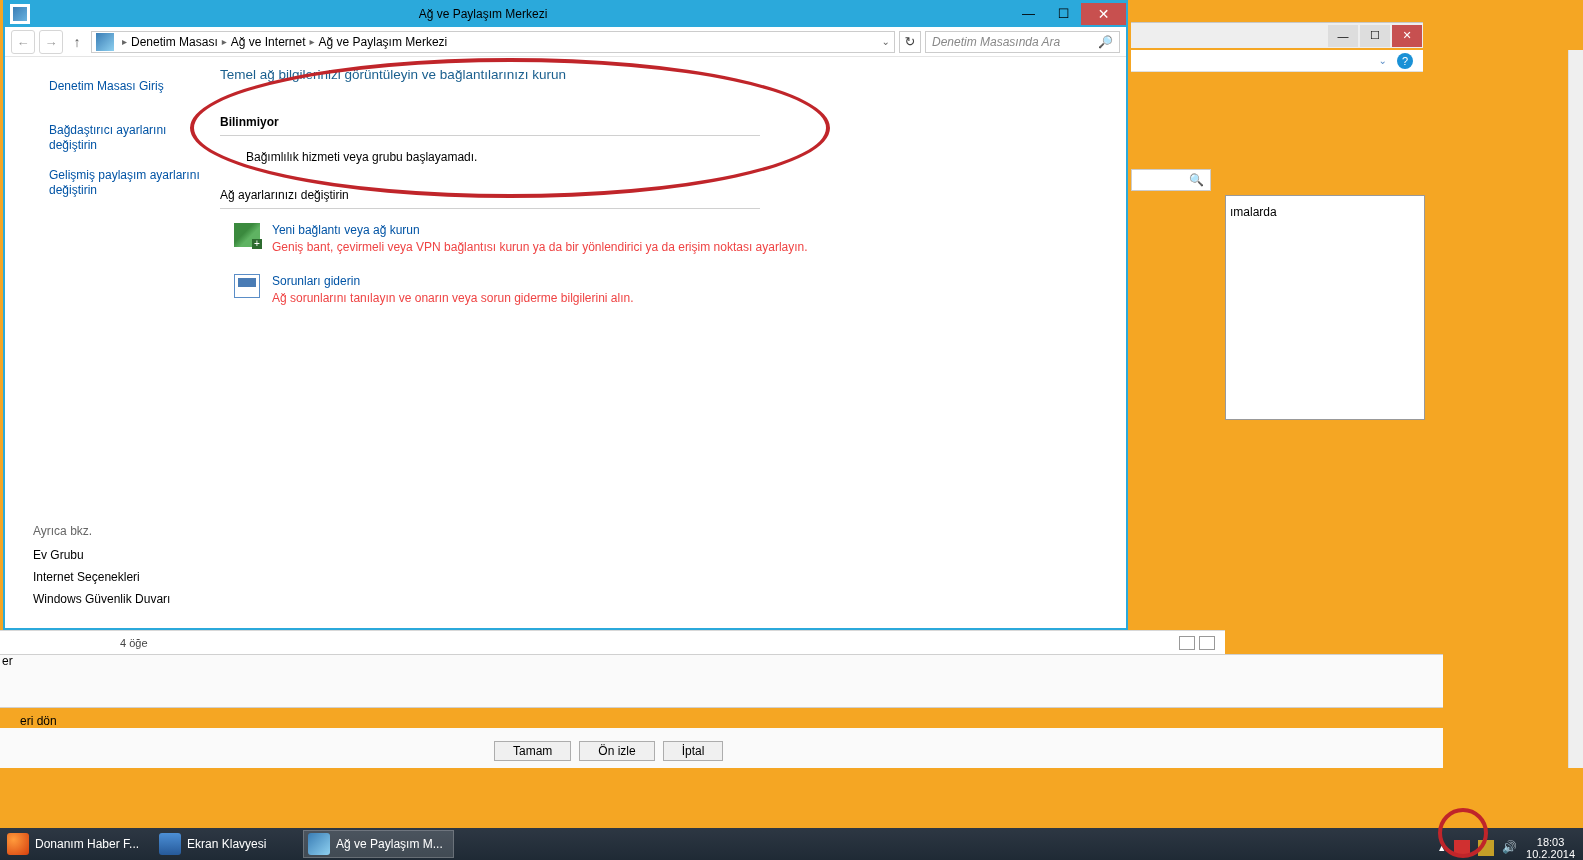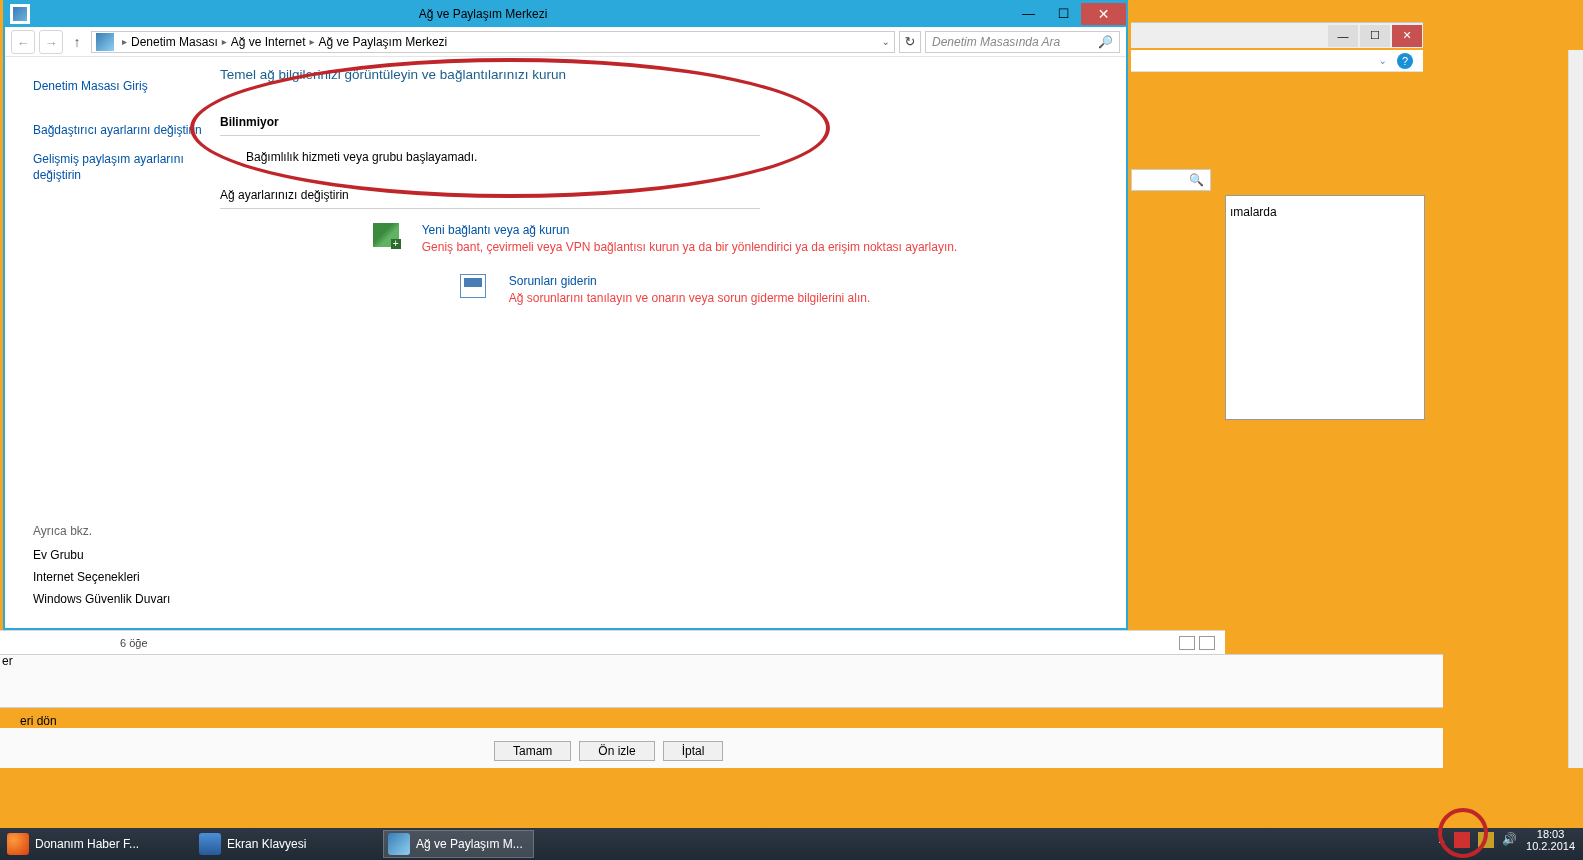--- a/index.html
+++ b/index.html
@@ -51,44 +51,44 @@
   .nav-path .picon { width:18px; height:18px; margin-right:4px; background:linear-gradient(135deg,#3a7db5,#8ed0f0); }
   .nav-path .sep { margin:0 4px; color:#666; font-size:10px; }
   .nav-path .crumb { cursor:pointer; }
   .nav-path .drop { margin-left:auto; display:flex; align-items:center; gap:4px; padding-right:4px; }
   .nav-path .drop span { color:#666; font-size:10px; }
   .nav-refresh { width:22px; height:22px; border:1px solid #ccc; display:flex; align-items:center; justify-content:center; color:#444; font-size:13px; }
   .nav-search { width:195px; height:22px; border:1px solid #ccc; display:flex; align-items:center; padding:0 6px; color:#888; font-style:italic; }
   .nav-search span:last-child { margin-left:auto; font-style:normal; transform:scaleX(-1); }
 
   .nwin-body { display:flex; height: calc(100% - 57px); }
-  .sidebar { width: 200px; padding: 22px 0 0 28px; font-size:12px; position:relative; }
+  .sidebar { width: 200px; padding: 22px 0 0 44px; font-size:12px; position:relative; }
   .sidebar .lnk { color:#0254a5; cursor:pointer; margin-bottom:14px; line-height:1.3; }
   .sidebar .footer { position:absolute; bottom:14px; left:28px; }
   .sidebar .footer .hdr { color:#666; margin-bottom:10px; }
   .sidebar .footer .flnk { margin-bottom:8px; cursor:pointer; }
 
   .content { flex:1; padding: 10px 30px 0 15px; position:relative; }
   .content h1 { font-size:13.5px; font-weight:normal; color:#1a5f8e; margin-bottom:33px; }
   .section-hdr { font-size:12px; font-weight:bold; margin-bottom:4px; padding-bottom:2px; }
   .section-line { height:1px; background:#d0d0d0; width:540px; margin-bottom:14px; }
   .msg { margin-left:26px; margin-bottom:24px; font-size:12px; color:#000; }
-  .action { display:flex; gap:23px; margin-bottom:6px;justify-content:center; }
+  .action { display:flex; gap:12px; margin-bottom:6px; }
   .action .aicon { width:26px; height:24px; }
   .action .aicon.n1 { background:linear-gradient(135deg,#3b8a3e 40%,#5fb362 60%); position:relative; }
   .action .aicon.n1::after { content:"+"; position:absolute; right:-2px; bottom:-2px; color:#fff; background:#2d6b2f; width:10px; height:10px; font-size:10px; text-align:center; line-height:10px; }
   .action .aicon.n2 { background:#fff; border:1px solid #5a8dc7; position:relative; }
   .action .aicon.n2::before { content:""; position:absolute; left:3px; right:3px; top:3px; bottom:10px; background:#4a7cb5; }
   .action .atxt .alink { color:#0254a5; cursor:pointer; font-size:12px; }
   .action .atxt .adesc { font-size:12px; color:#ef4444; margin-top:3px; }
 
   .red-ellipse { position:absolute; left:185px; top:58px; width:640px; height:140px; border:4px solid #c0252a; border-radius:50%; pointer-events:none; }
 
   
-  .taskbar { position:absolute; left:0; bottom:0; width:100%; height:32px; background:linear-gradient(#2d3743,#1f2a35); display:flex; align-items:flex-start;gap:40px; }
+  .taskbar { position:absolute; left:0; bottom:0; width:100%; height:32px; background:linear-gradient(#2d3743,#1f2a35); display:flex; align-items:flex-end; }
   .tb-item { height:28px; margin:2px; padding:0 10px 0 4px; display:flex; align-items:center; gap:6px; color:#fff; font-size:12px; border:1px solid transparent; cursor:pointer; min-width:145px; }
   .tb-item.active { background:rgba(255,255,255,0.15); border-color:rgba(255,255,255,0.2); }
   .tb-item .ticon { width:22px; height:22px; border-radius:3px; }
   .ti-ff { background:radial-gradient(circle at 30% 30%, #ff9b3c, #d63f0e); }
   .ti-kb { background:linear-gradient(#4c8fd6,#265a9a); }
   .ti-nw { background:linear-gradient(135deg,#3a7db5,#8ed0f0); }
   .tb-tray { margin-left:auto; display:flex; align-items:center; gap:8px; padding-right:8px; color:#fff; font-size:11px; }
   .tb-tray .tri { font-size:9px; }
   .tb-time { text-align:center; line-height:1.1; font-size:11px; }
   .tray-icon { width:16px; height:16px; display:inline-block; }
@@ -113,21 +113,21 @@
     <span class="help">?</span>
   </div>
   <div class="bg-search">
     <span>🔍</span>
   </div>
   <div class="bg-right-box"></div>
   <div class="bg-malarda">ımalarda</div>
   <div class="right-scroll"></div>
 
   <div class="white-strip">
-    <span class="status">6 öğe</span>
+    <span class="status">4 öğe</span>
     <div class="views">
       <span></span>
       <span></span>
     </div>
   </div>
 
   <div class="page-white"></div>
   <div class="bg-er">er</div>
   <div class="page-white2"></div>
   <div class="bg-eridon">eri dön</div>

